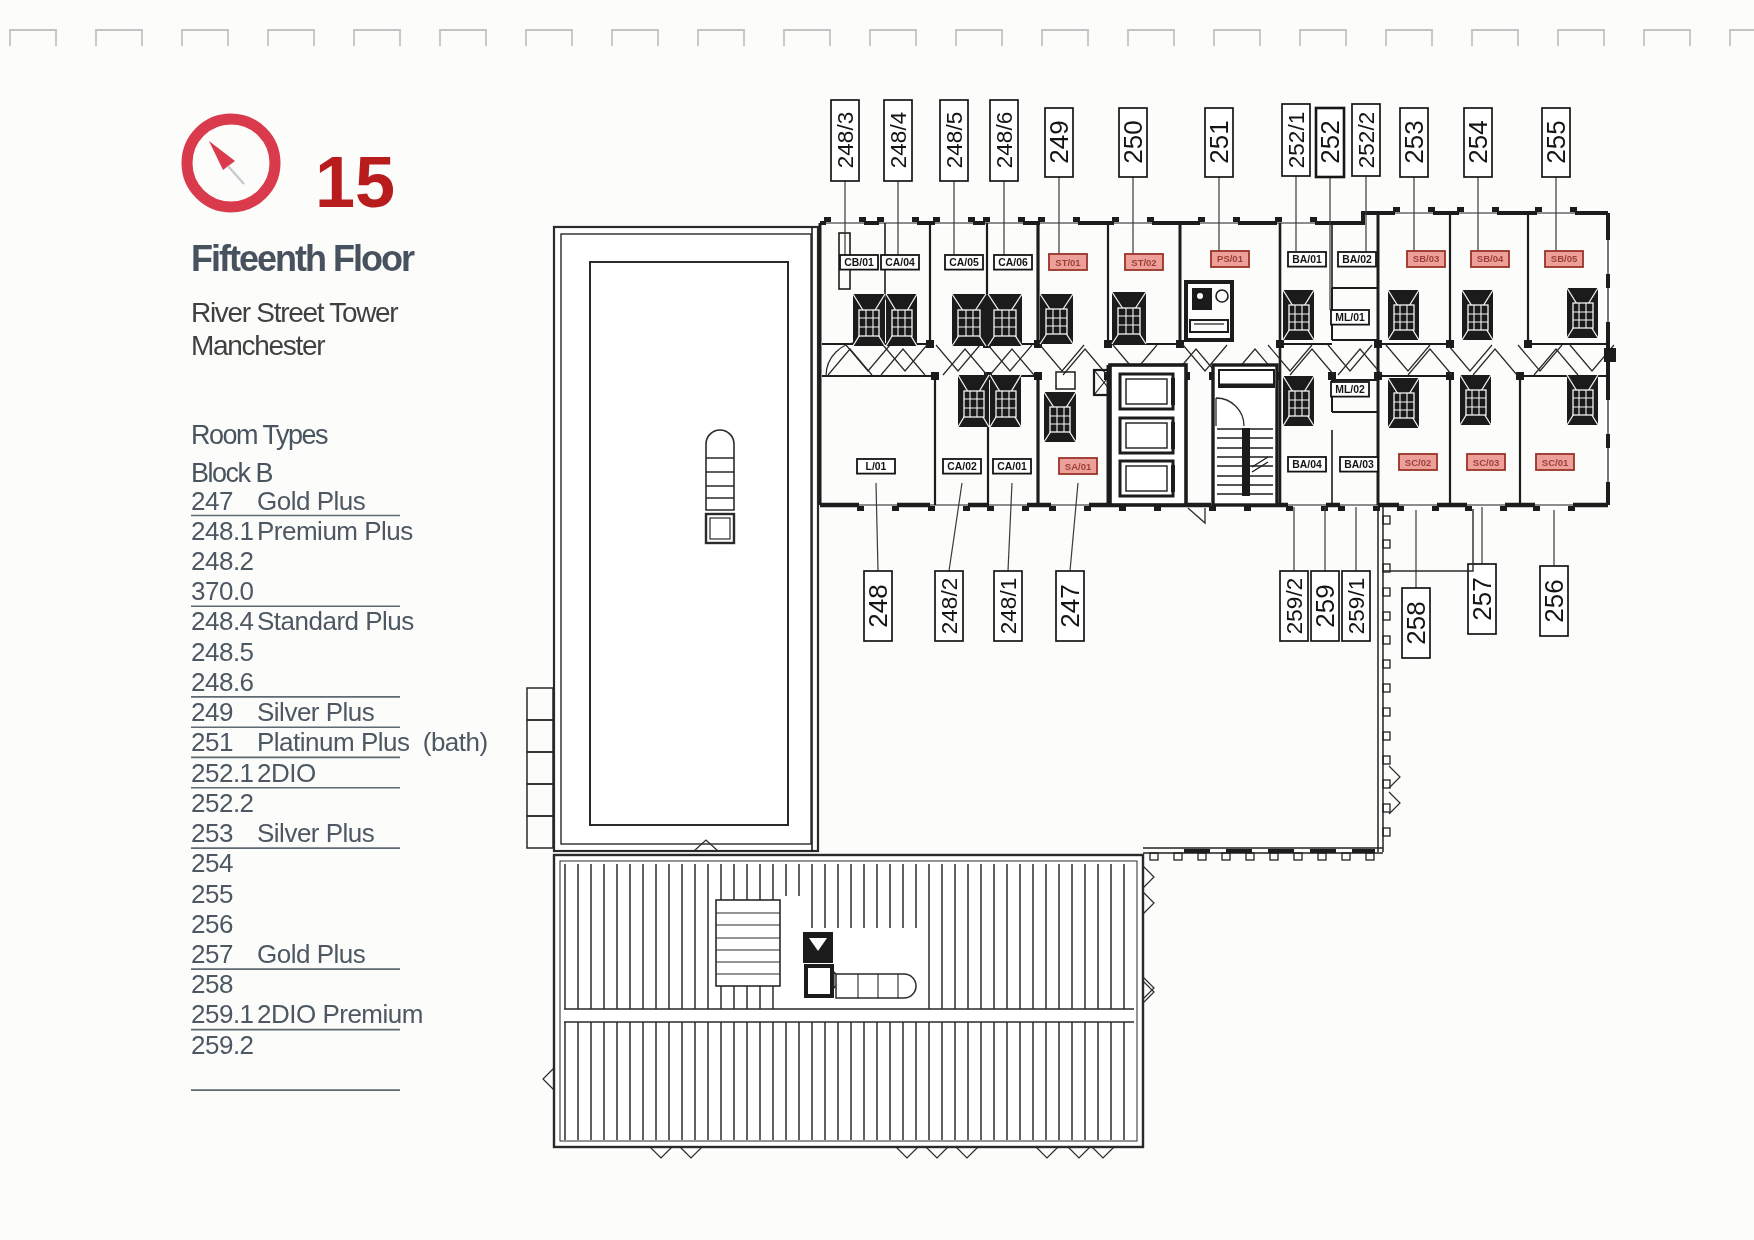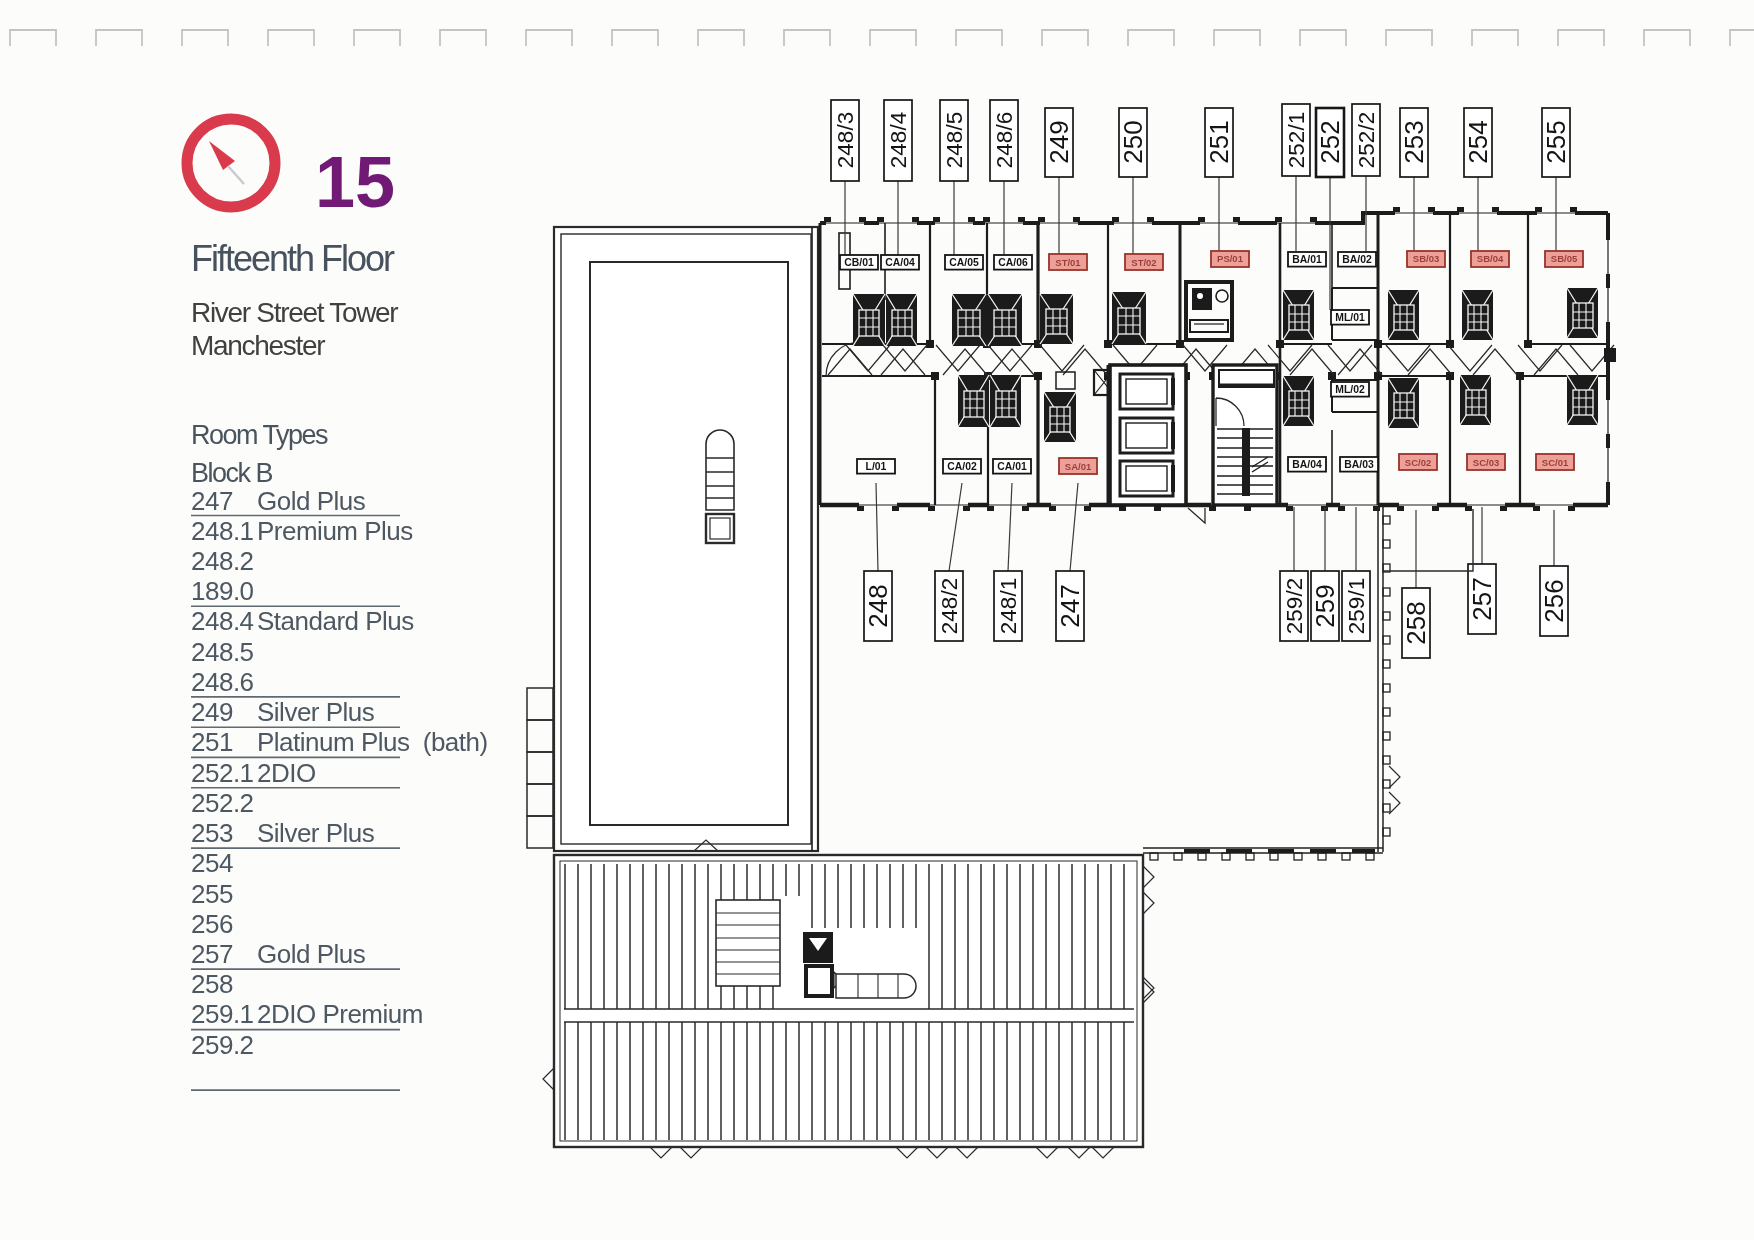--- a/index.html
+++ b/index.html
@@ -7,35 +7,35 @@
 .u{}
 .n{display:inline-block;width:66px}
 </style></head><body>
 
 <svg class="abs" style="left:180px;top:112px" width="102" height="102" viewBox="0 0 102 102">
 <circle cx="51" cy="51" r="44" fill="none" stroke="#d93a4c" stroke-width="11"></circle>
 <path d="M29,29 L55,49 L43,58 Z" fill="#d93a4c"></path>
 <path d="M48,54 L64,72" stroke="#c9c9cf" stroke-width="2.5"></path>
 </svg>
 
-<div class="abs" style="left:315px;top:141px;font-size:72px;font-weight:bold;color:#701a75;letter-spacing:0px">15</div>
-
-<div class="abs" style="left:191px;top:238px;font-size:36px;font-weight:normal;color:#47525e;letter-spacing:-2px">Fifteenth Floor</div>
+<div class="abs" style="left:315px;top:141px;font-size:72px;font-weight:bold;color:#b91c1c;letter-spacing:0px">15</div>
+
+<div class="abs" style="left:191px;top:238px;font-size:36px;font-weight:bold;color:#47525e;letter-spacing:-2px">Fifteenth Floor</div>
 
 <div class="abs" style="left:191px;top:296px;font-size:28px;color:#404040;line-height:33px;letter-spacing:-1.3px">River Street Tower<br>Manchester</div>
 
 <div class="abs" style="left:191px;top:420px;font-size:27px;font-weight:normal;color:#49545f;letter-spacing:-1.5px">Room Types</div>
 
 <div class="abs" style="left:191px;top:458px;font-size:27px;font-weight:normal;color:#49545f;letter-spacing:-1.5px">Block B</div>
 
 <div id="list">
 <div><span class="rw u"><span class="n">247</span>Gold Plus</span></div>
 <div><span class="rw"><span class="n">248.1</span>Premium Plus</span></div>
 <div><span class="rw"><span class="n">248.2</span></span></div>
-<div><span class="rw u"><span class="n">189.0</span></span></div>
+<div><span class="rw u"><span class="n">370.0</span></span></div>
 <div><span class="rw"><span class="n">248.4</span>Standard Plus</span></div>
 <div><span class="rw"><span class="n">248.5</span></span></div>
 <div><span class="rw u"><span class="n">248.6</span></span></div>
 <div><span class="rw u"><span class="n">249</span>Silver Plus</span></div>
 <div><span class="rw u"><span class="n">251</span>Platinum Plus</span> <span style="margin-left:15px">(bath)</span></div>
 <div><span class="rw"><span class="n">252.1</span>2DIO</span></div>
 <div><span class="rw u"><span class="n">252.2</span></span></div>
 <div><span class="rw"><span class="n">253</span>Silver Plus</span></div>
 <div><span class="rw"><span class="n">254</span></span></div>
 <div><span class="rw"><span class="n">255</span></span></div>

